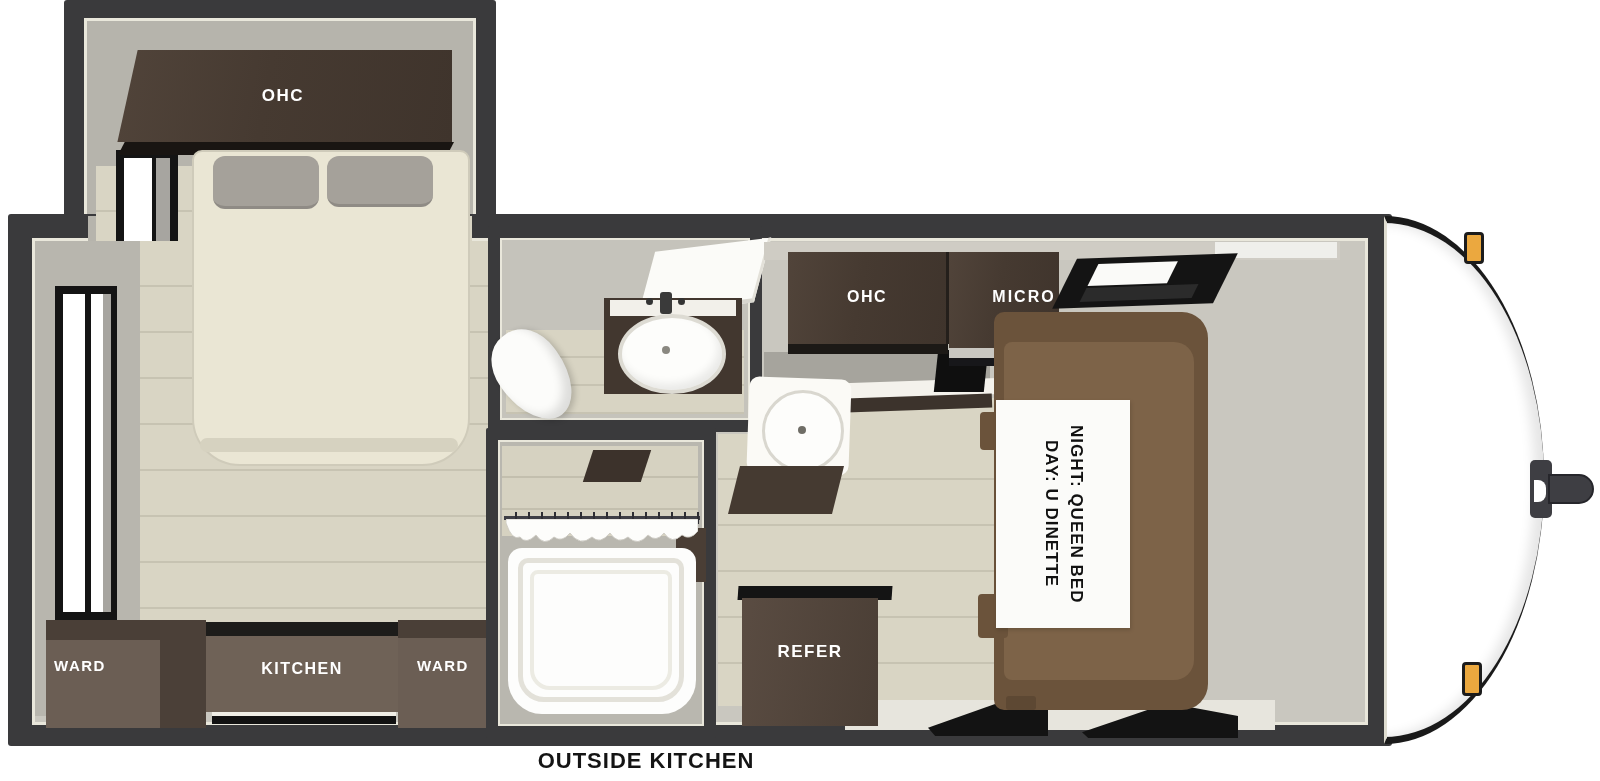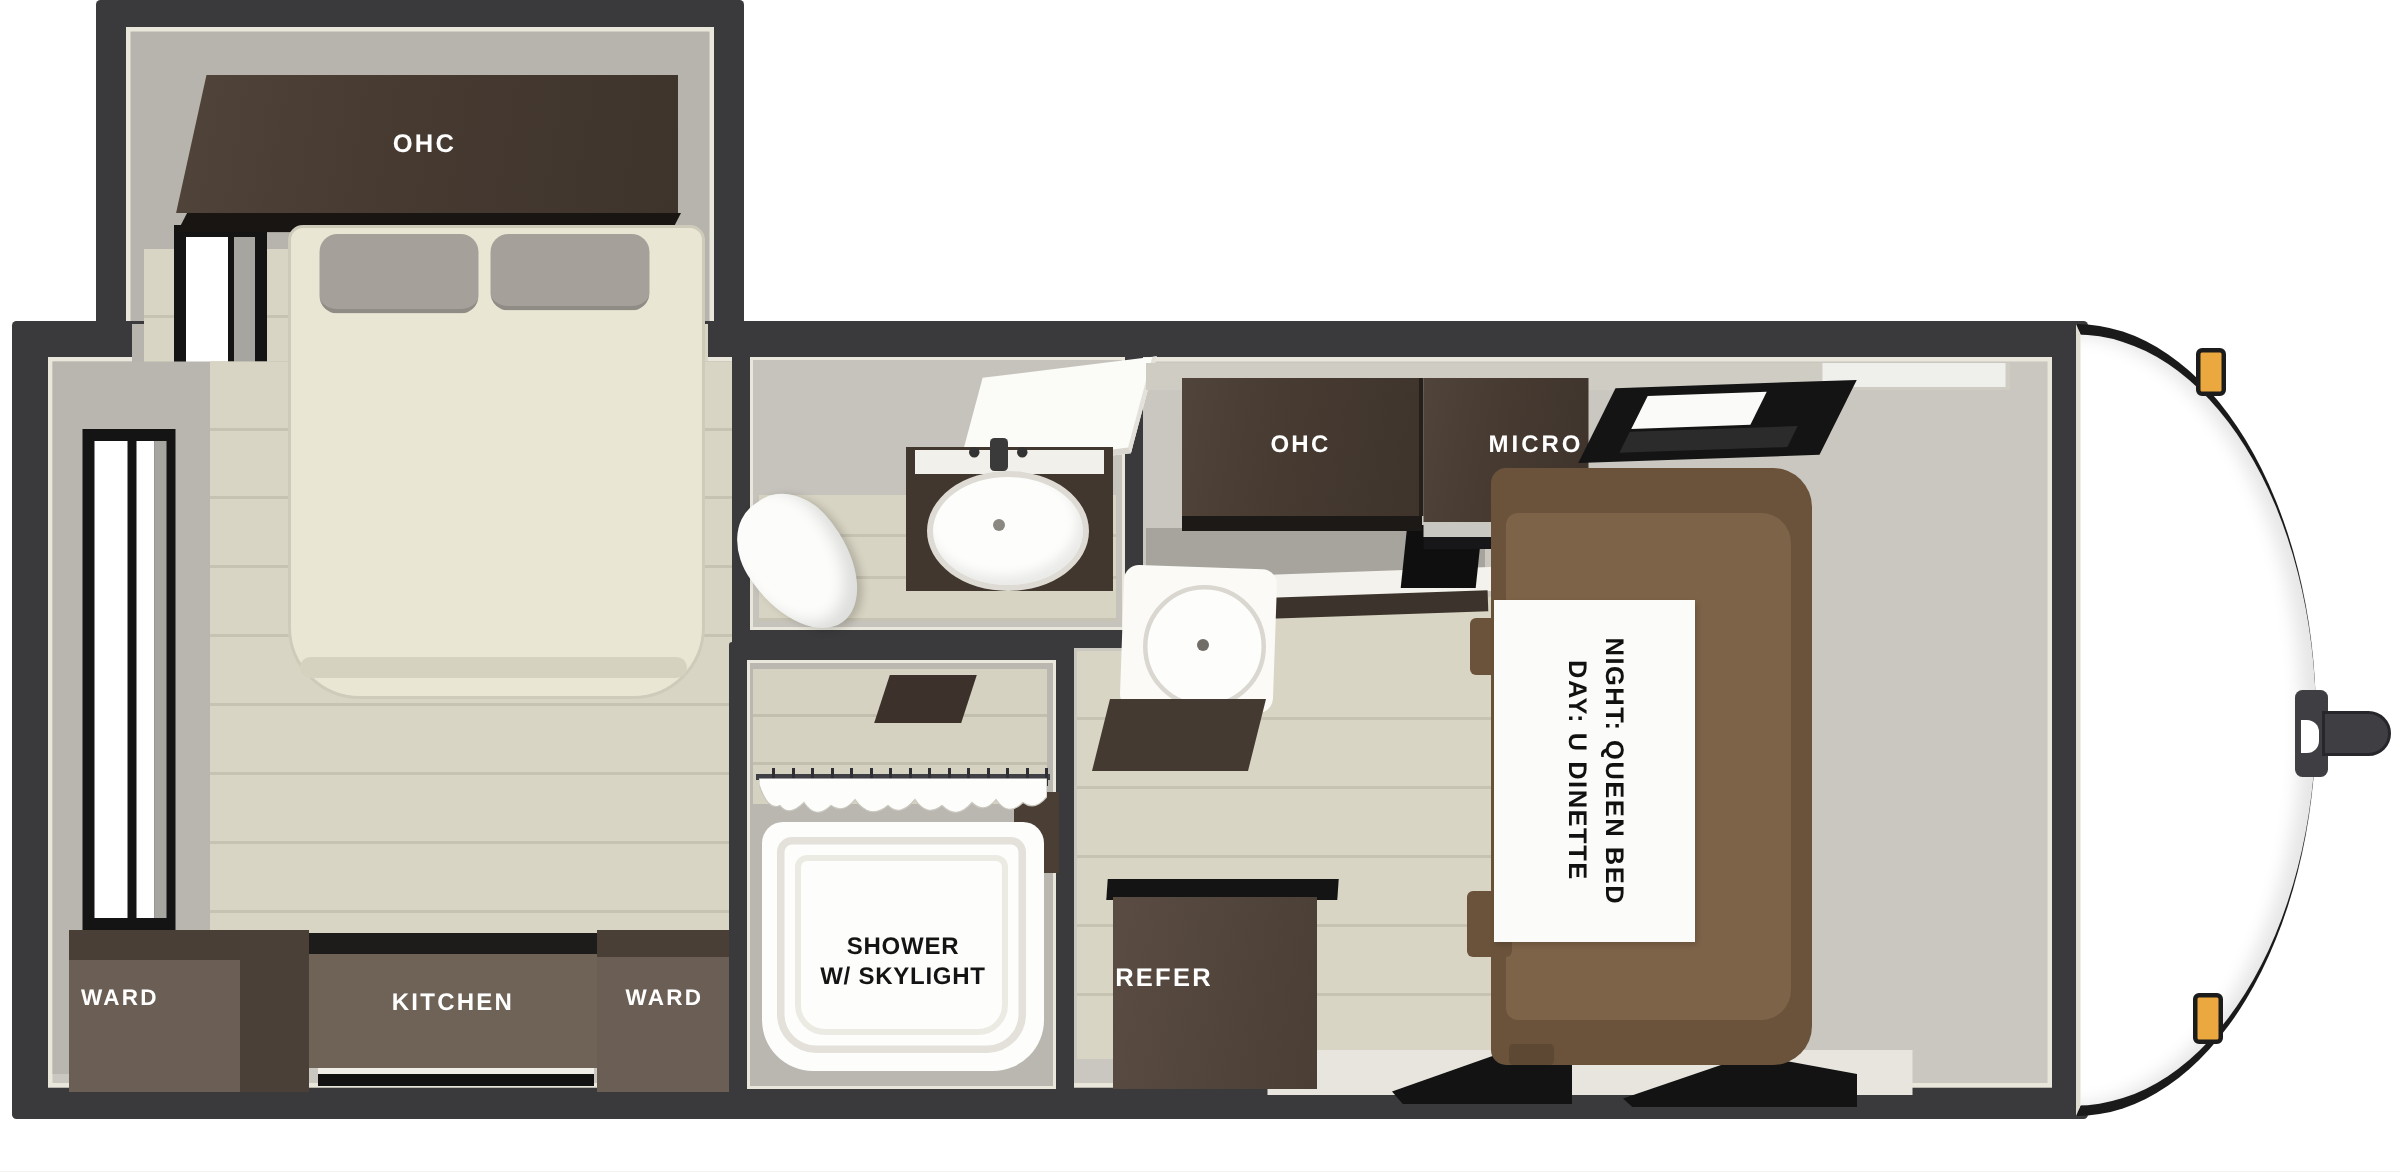--- a/index.html
+++ b/index.html
@@ -113,21 +113,21 @@
   .k-micro-label{left:949px;top:288px;width:110px;font-size:16px;letter-spacing:2px;padding-left:20px;}
   .k-window{left:1066px;top:256px;width:158px;height:50px;background:#141414;transform:skewX(-28deg) rotate(-2deg);}
   .kw-pane1{left:24px;top:6px;width:78px;height:22px;background:#fafaf8;position:absolute;}
   .kw-pane2{left:24px;top:30px;width:110px;height:14px;background:#2b2b2b;position:absolute;}
   .sink-unit{left:748px;top:378px;width:102px;height:96px;background:#fbfaf6;border-radius:10px;transform:rotate(2deg);}
   .k-basin{left:762px;top:390px;width:76px;height:76px;background:#fdfdfb;border:3px solid #d9d7cf;border-radius:50%;}
   .k-drain{left:798px;top:426px;width:8px;height:8px;background:#6f6d66;border-radius:50%;}
   .under-sink{left:734px;top:466px;width:104px;height:48px;background:#453a31;transform:skewX(-14deg);}
   .refer-top{left:738px;top:586px;width:154px;height:14px;background:#141414;transform:skewX(-4deg);}
   .refer-body{left:742px;top:598px;width:136px;height:128px;background:linear-gradient(100deg,#5a4c42,#4a3e35);}
-  .refer-label{left:708px;top:642px;width:136px;font-size:17px;}
+  .refer-label{left:742px;top:642px;width:136px;font-size:17px;}
   .dinette-back{left:994px;top:312px;width:214px;height:398px;background:#6b533b;border-radius:10px 26px 26px 10px;}
   .dinette-cushion{left:1004px;top:342px;width:190px;height:338px;background:#7d6348;border-radius:8px 20px 20px 8px;}
   .dinette-stub-t{left:980px;top:412px;width:26px;height:38px;background:#6b533b;border-radius:4px 0 0 4px;}
   .dinette-stub-b{left:978px;top:594px;width:30px;height:44px;background:#6b533b;border-radius:4px;}
   .dinette-foot{left:1006px;top:696px;width:30px;height:14px;background:#5d4833;border-radius:3px;}
   .dinette-label-box{left:996px;top:400px;width:134px;height:228px;background:#fbfbf9;
                      box-shadow:1px 2px 4px rgba(0,0,0,.15);
                      display:flex;align-items:center;justify-content:center;}
   .dinette-text{writing-mode:vertical-lr;text-orientation:mixed;font-weight:bold;color:#111;
                 font-size:17px;letter-spacing:1px;line-height:1.45;text-align:center;}
@@ -217,24 +217,20 @@
   <div class="abs shower-rod"></div>
   <div class="abs rod-ticks"></div>
   <div class="abs curtain">
     <svg width="192" height="30" viewBox="0 0 192 30">
       <path d="M0,0 L192,0 L192,12 Q184,22 176,16 Q166,26 158,14 Q150,24 142,16 Q132,28 122,18 Q112,26 104,14 Q94,26 86,18 Q74,28 64,14 Q56,24 48,18 Q38,28 30,16 Q20,26 14,18 Q6,22 0,4 Z" fill="#fdfdfb" stroke="#c9c7bf" stroke-width="0.8"></path>
     </svg>
   </div>
   <div class="abs shower-pan"></div>
   <div class="abs pan-in1"></div>
   <div class="abs pan-in2"></div>
-  <div class="abs shower-label lbl-dark">
-    <div>SHOWER</div>
-    <div>W/ SKYLIGHT</div>
-  </div>
 
   <div class="abs kitchen-floor-a planks"></div>
   <div class="abs kitchen-floor-b planks"></div>
   <div class="abs k-top-band"></div>
   <div class="abs k-white-band"></div>
   <div class="abs backsplash"></div>
   <div class="abs counter-white"></div>
   <div class="abs counter-front"></div>
   <div class="abs cooktop"></div>
   <div class="abs k-ohc wood"></div>
@@ -274,14 +270,15 @@
     </div>
   </div>
 
   <div class="abs cap"></div>
   <div class="abs light-top"></div>
   <div class="abs light-bot"></div>
   <div class="abs hitch-bracket"></div>
   <div class="abs hitch-notch"></div>
   <div class="abs hitch-arm"></div>
 
+  <div class="abs outside-label lbl-dark">OUTSIDE KITCHEN</div>
 
 </div>
 
 </body></html>

